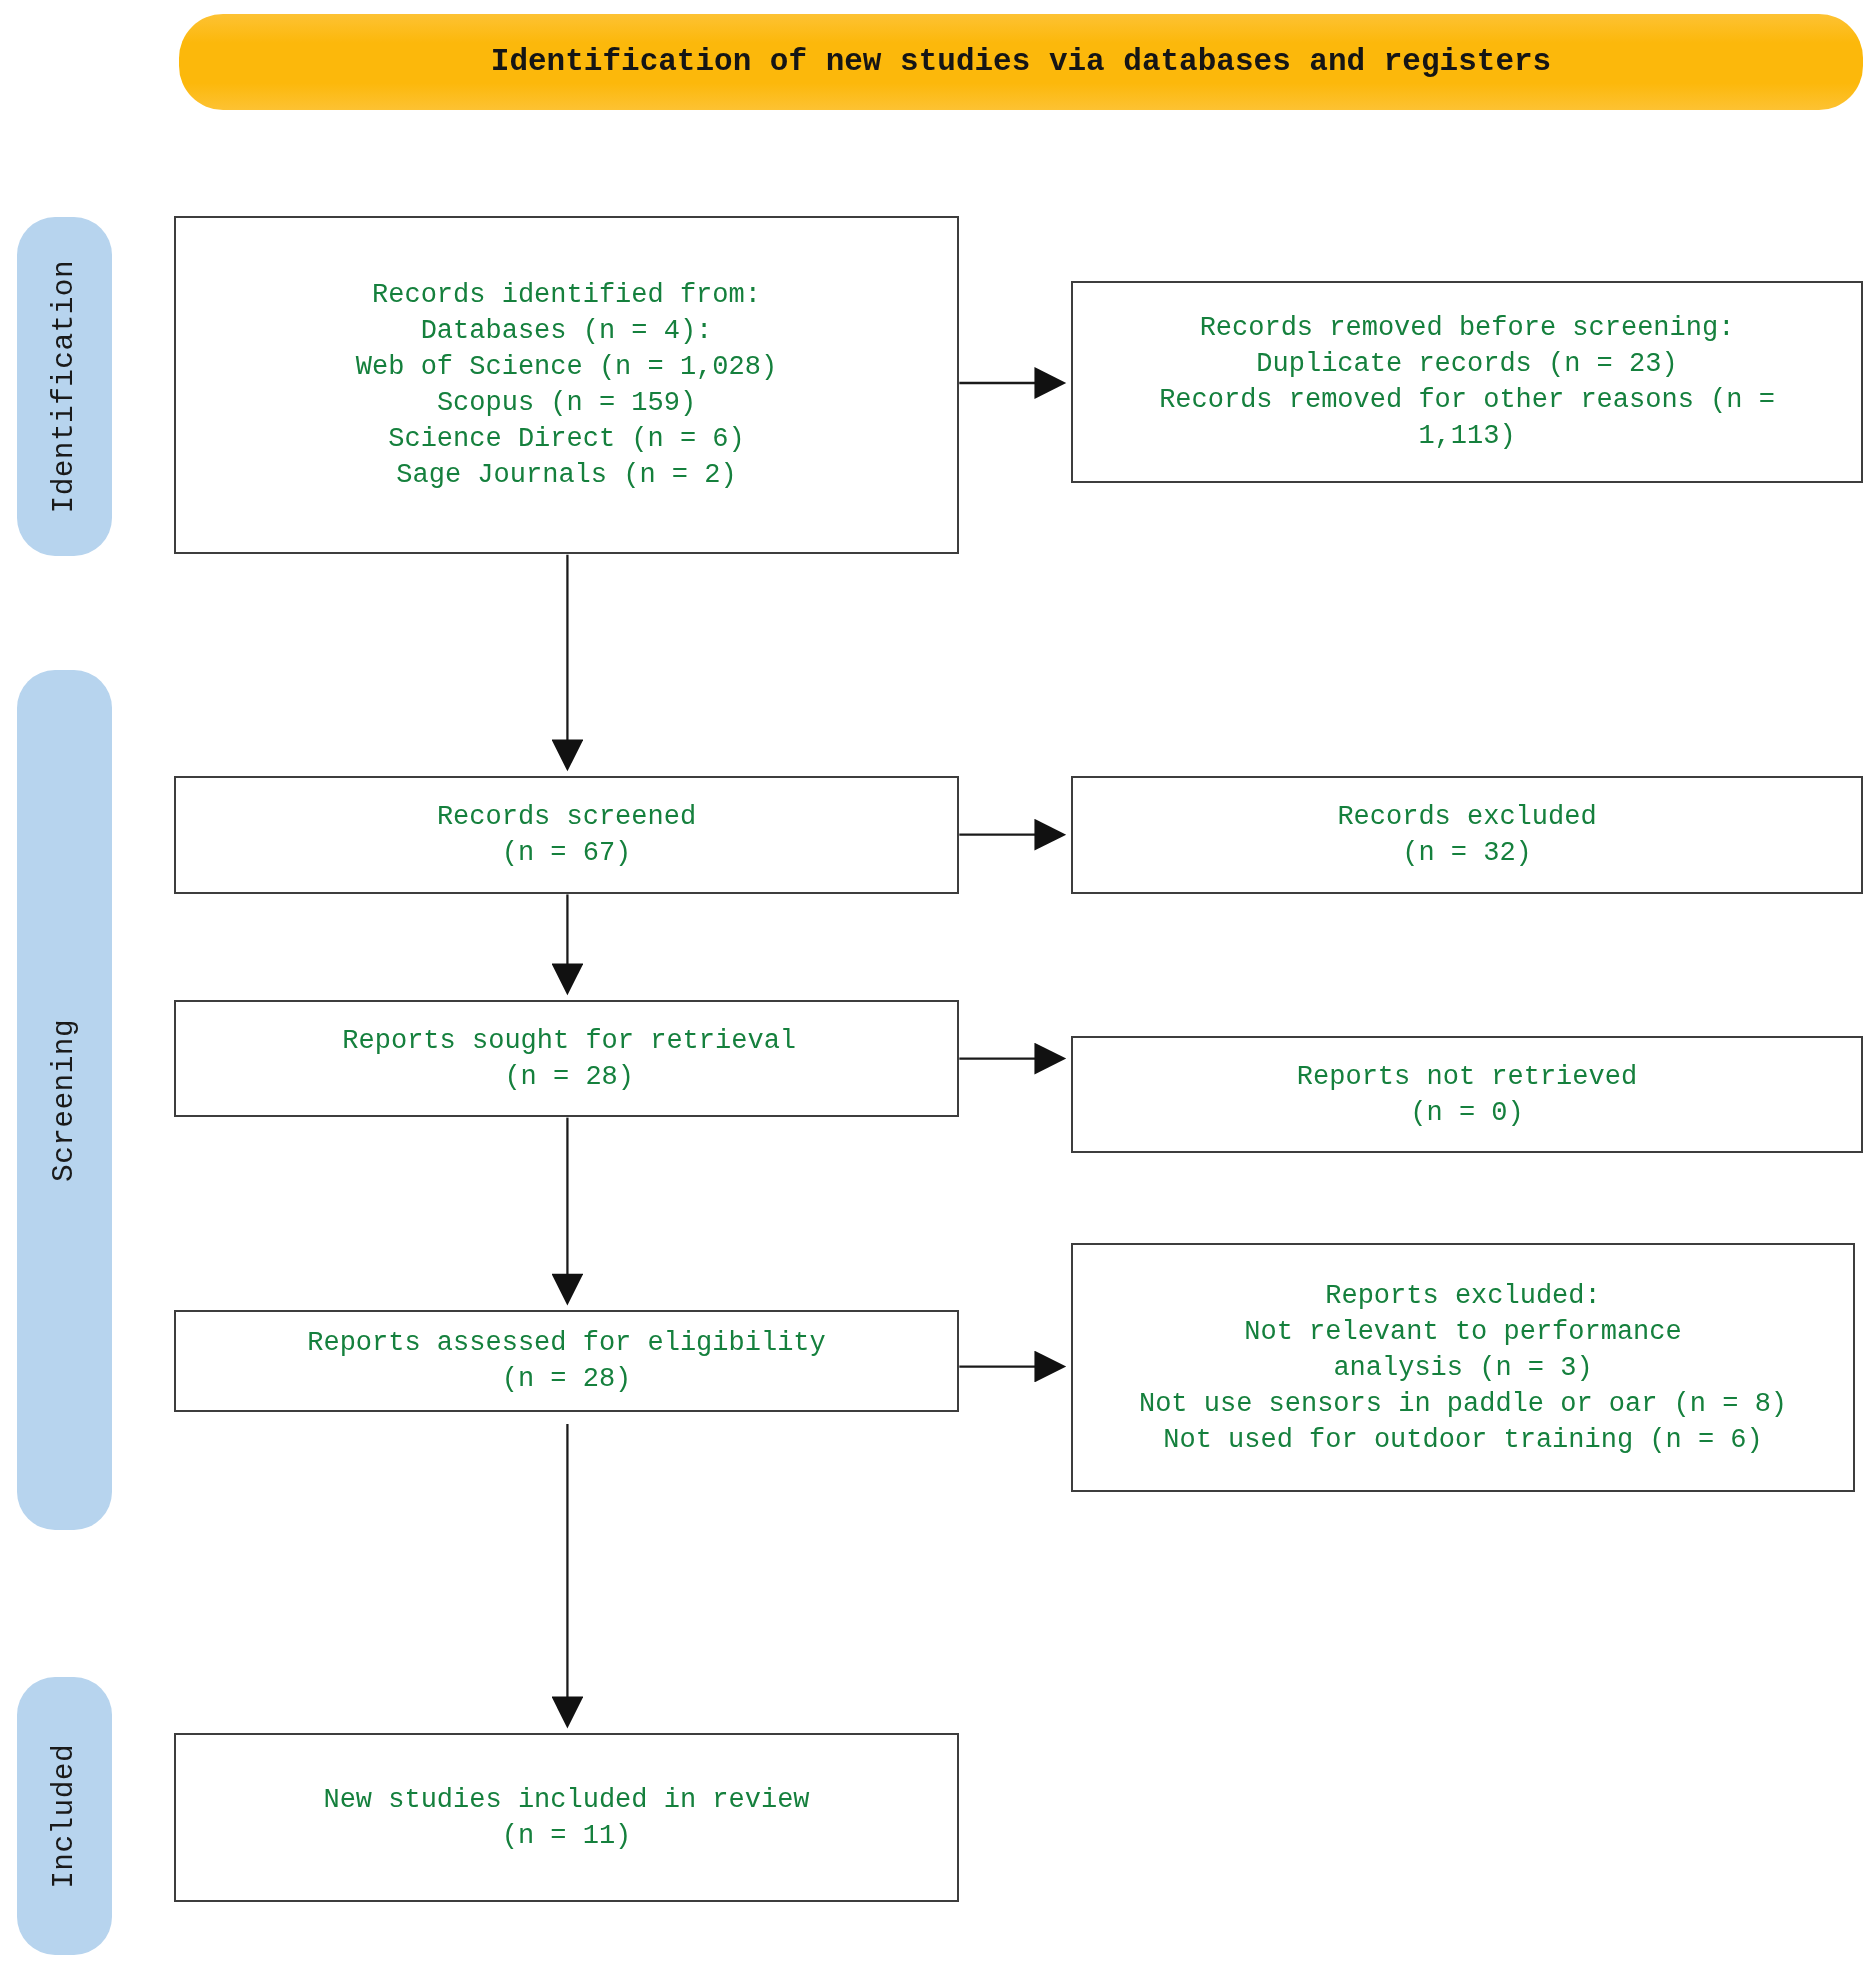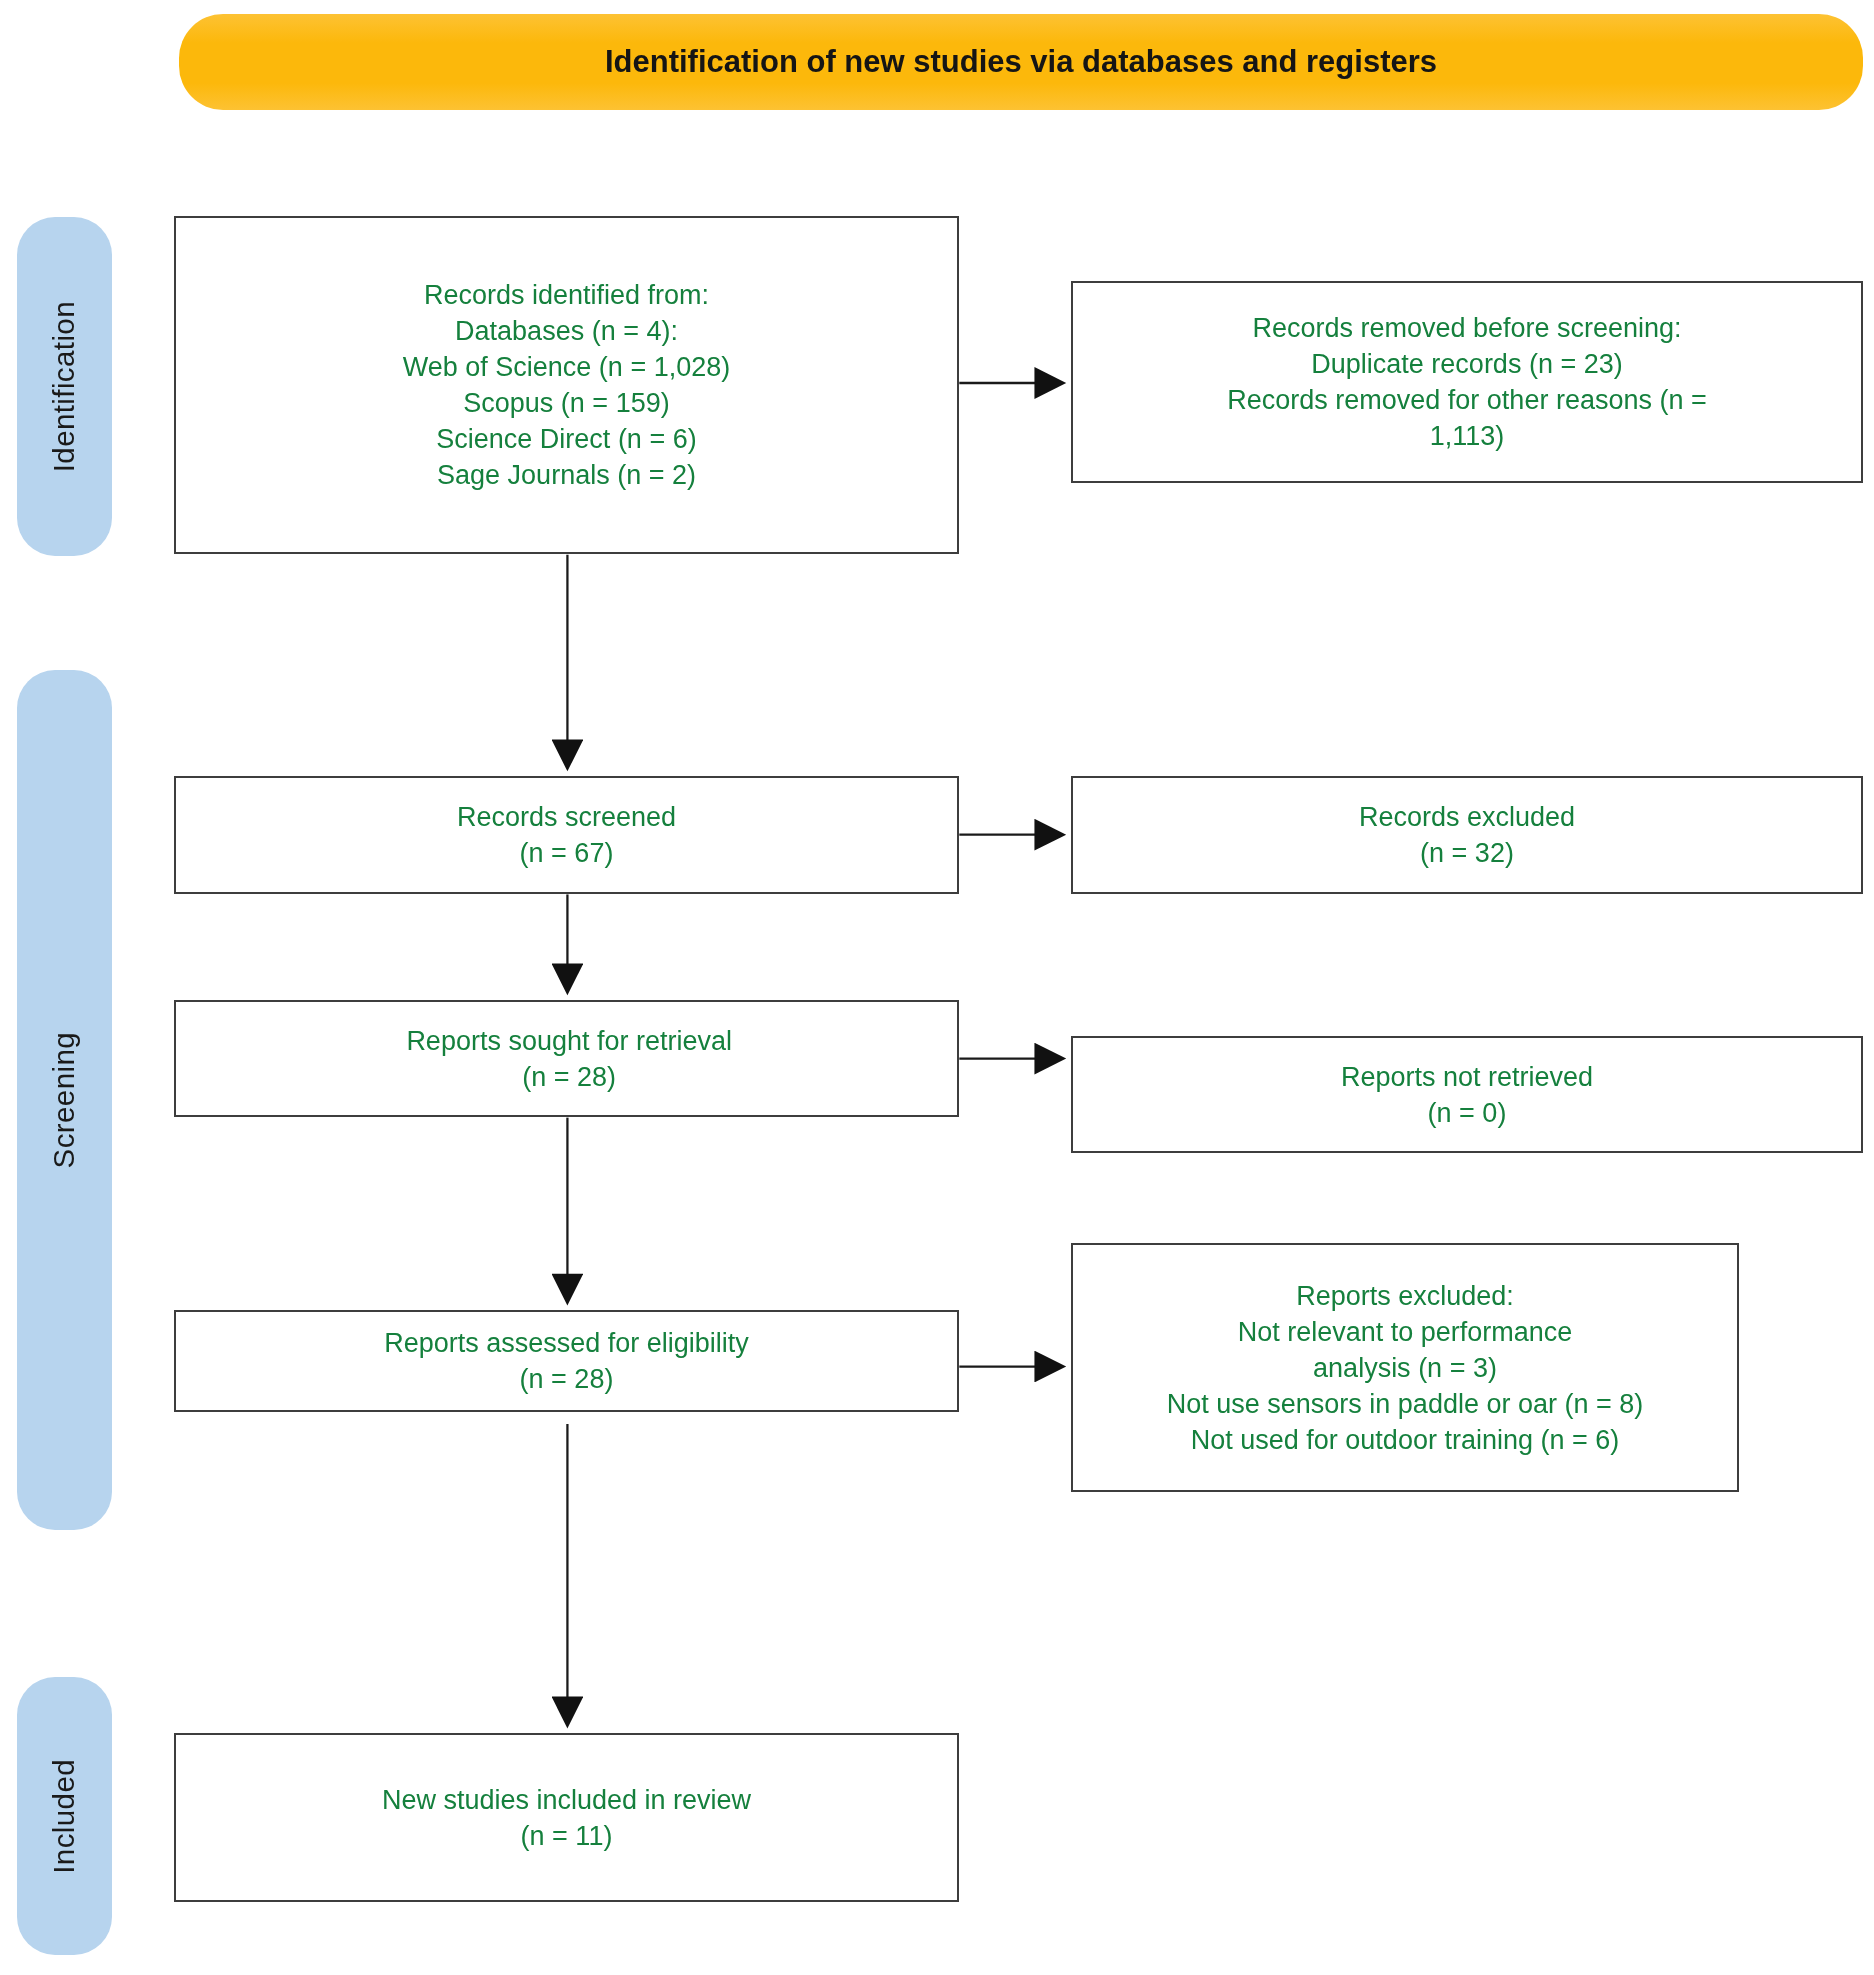--- a/index.html
+++ b/index.html
@@ -1,21 +1,21 @@
 <!DOCTYPE html>
 <html style="font-size:12px"><head>
 <meta charset="utf-8">
 <style>
   html, body { margin: 0; padding: 0; background: #ffffff; }
   #canvas {
     position: relative;
     width: 1874px;
     height: 1975px;
     background: #ffffff;
-    font-family: Liberation Sans, sans-serif;
+    font-family: Liberation Mono, monospace;
     color: #111111;
     overflow: hidden;
   }
   .banner {
     position: absolute;
     left: 179px; top: 13.6px; width: 1684px; height: 96px;
     background: linear-gradient(180deg, #fdc233 0%, #fcb80b 30%, #fcb80b 72%, #fdc233 100%);
     border-radius: 44px;
     display: flex; align-items: center; justify-content: center;
     font-size: 31px; font-weight: bold;
@@ -50,21 +50,21 @@
     color: #15803d;
     padding: 3px 7.6px;
   }
   #box-records-identified   { left: 174px;  top: 216px;  width: 785px; height: 338px; }
   #box-records-removed      { left: 1071px; top: 281px;  width: 792px; height: 202px; }
   #box-records-screened     { left: 174px;  top: 776px; width: 785px; height: 118px; }
   #box-records-excluded     { left: 1071px; top: 776px; width: 792px; height: 118px; }
   #box-reports-sought       { left: 174px;  top: 1000px; width: 785px; height: 117px; padding-left: 13px; }
   #box-reports-not-retrieved{ left: 1071px; top: 1000px; width: 792px; height: 117px; margin-top: 36px; }
   #box-reports-assessed     { left: 174px;  top: 1310px; width: 785px; height: 102px; }
-  #box-reports-excluded     { left: 1071px; top: 1243px; width: 668px; height: 249px; }
+  #box-reports-excluded     { left: 1071px; top: 1243px; width: 784px; height: 249px; }
   #box-studies-included     { left: 174px;  top: 1733px; width: 785px; height: 169px; }
   #arrow-layer {
     position: absolute; left: 0; top: 0;
     width: 1874px; height: 1975px;
     pointer-events: none;
   }
 </style>
 </head>
 <body>
 

